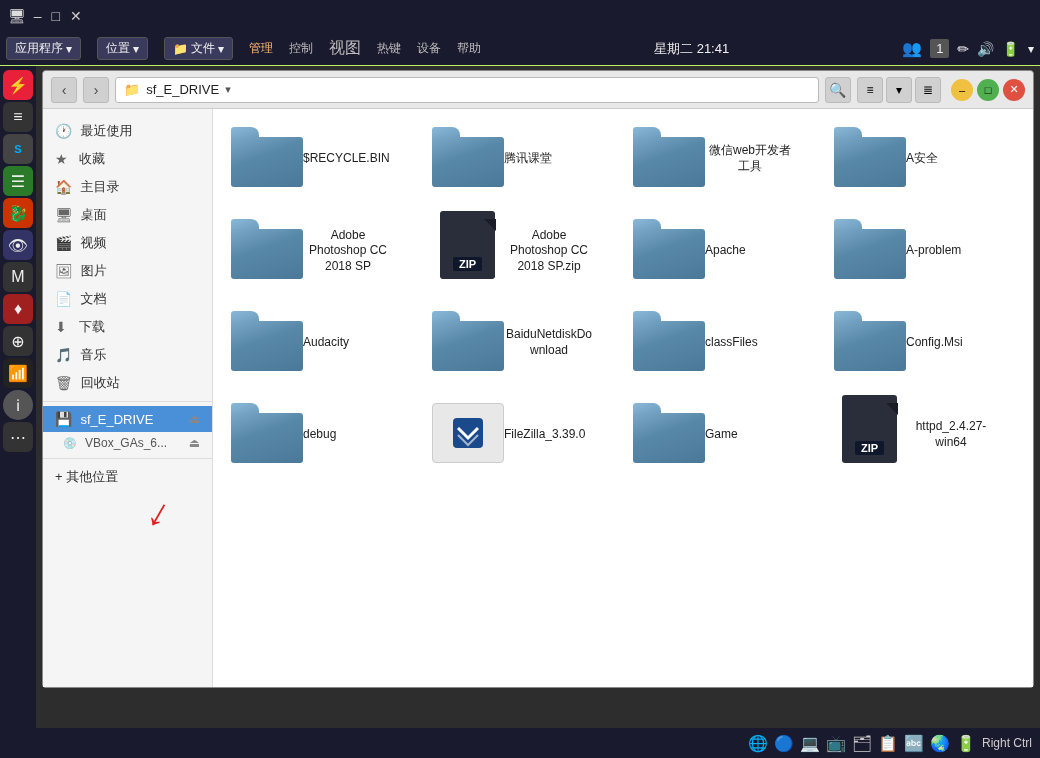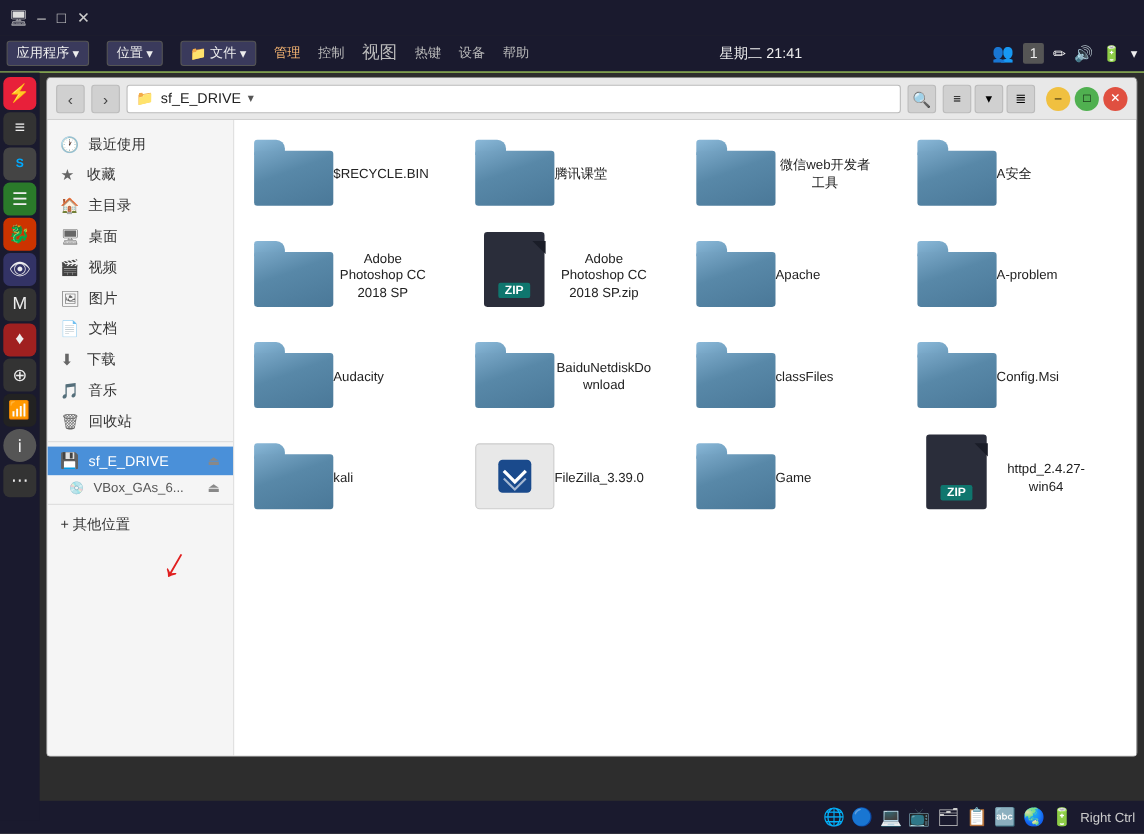--- a/index.html
+++ b/index.html
@@ -216,21 +216,21 @@
       height: 68px;
       background: #2a2d3a;
       border-radius: 3px;
       position: absolute;
       bottom: 0; left: 8px;
       display: flex; flex-direction: column;
       align-items: center; justify-content: flex-end;
       padding-bottom: 8px;
     }
     .zip-badge {
-      background: #0f766e;
+      background: #0f172a;
       color: #fff;
       font-size: 11px;
       font-weight: bold;
       padding: 1px 6px;
       border-radius: 2px;
     }
     .zip-fold {
       position: absolute;
       top: 0; right: 8px;
       width: 0; height: 0;
@@ -549,21 +549,21 @@
             <div class="folder-body"></div>
           </div>
           <span class="file-label">Config.Msi</span>
         </div>
 
         <div class="file-item">
           <div class="folder-icon">
             <div class="folder-tab"></div>
             <div class="folder-body"></div>
           </div>
-          <span class="file-label">kali</span>
+          <span class="file-label">debug</span>
         </div>
 
         <div class="file-item">
           <div style="width:72px;height:60px;background:#e8e8e8;border:1px solid #ccc;border-radius:4px;display:flex;align-items:center;justify-content:center;margin-bottom:4px;">
             <svg width="40" height="40" viewBox="0 0 40 40">
               <rect x="5" y="5" width="30" height="30" rx="4" fill="#1a4a8c"></rect>
               <path d="M10 15 L20 25 L30 15" stroke="#fff" stroke-width="3" fill="none"></path>
               <path d="M10 22 L20 32 L30 22" stroke="#fff" stroke-width="2" fill="none" opacity="0.6"></path>
             </svg>
           </div>

